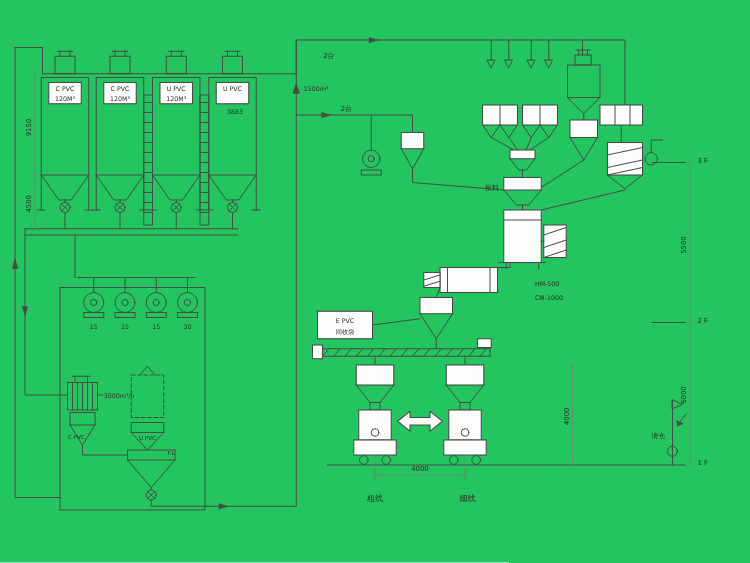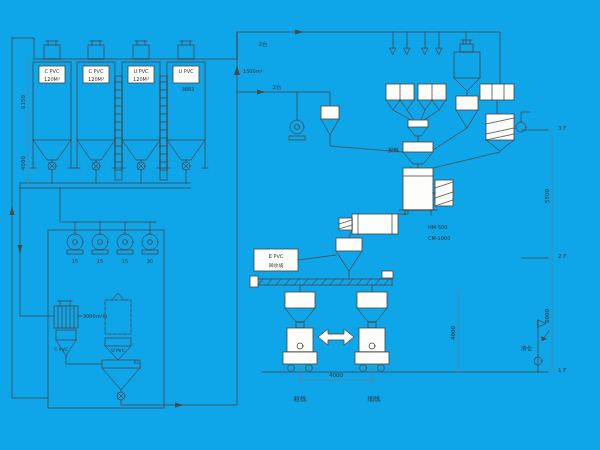--- a/index.html
+++ b/index.html
@@ -1,16 +1,16 @@
 <!DOCTYPE html>
 <html><head>
 <meta charset="utf-8">
 <style>
   html,body{margin:0;padding:0;background:#ffffff;}
-  .stage{width:600px;height:450px;background:#0ea5e9;position:relative;overflow:hidden;}
+  .stage{width:600px;height:450px;background:#22c55e;position:relative;overflow:hidden;}
   svg{display:block;}
   .ln{fill:none;stroke:#4a4a4a;stroke-width:0.8;stroke-linecap:square;stroke-linejoin:miter;}
   .thin{fill:none;stroke:#7a7a7a;stroke-width:0.55;}
   .dash{stroke-dasharray:3 2;}
   .fillw{fill:#fdfdfc;stroke:#4a4a4a;stroke-width:0.85;}
   .arr{fill:#4a4a4a;stroke:none;}
   text{font-family:"DejaVu Sans","Liberation Sans",sans-serif;fill:#2e2e2e;}
   .t45{font-size:4.5px;}.t5{font-size:5px;}.t55{font-size:5.5px;}.t6{font-size:6.5px;}
   .mid{text-anchor:middle;}.end{text-anchor:end;}
 </style>

